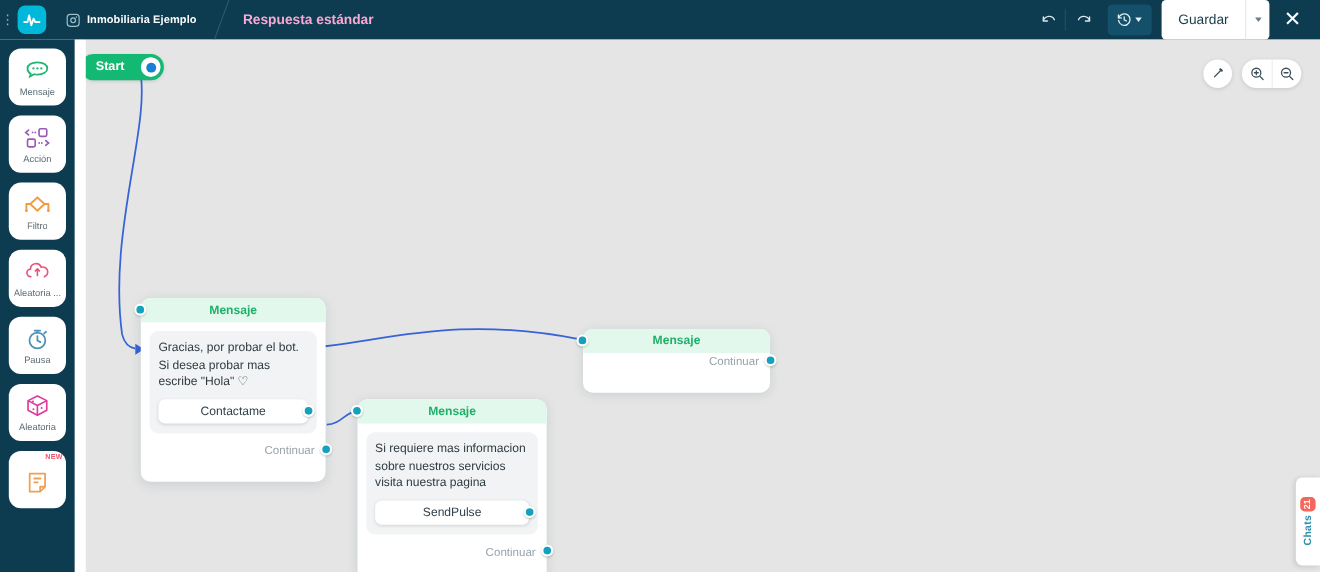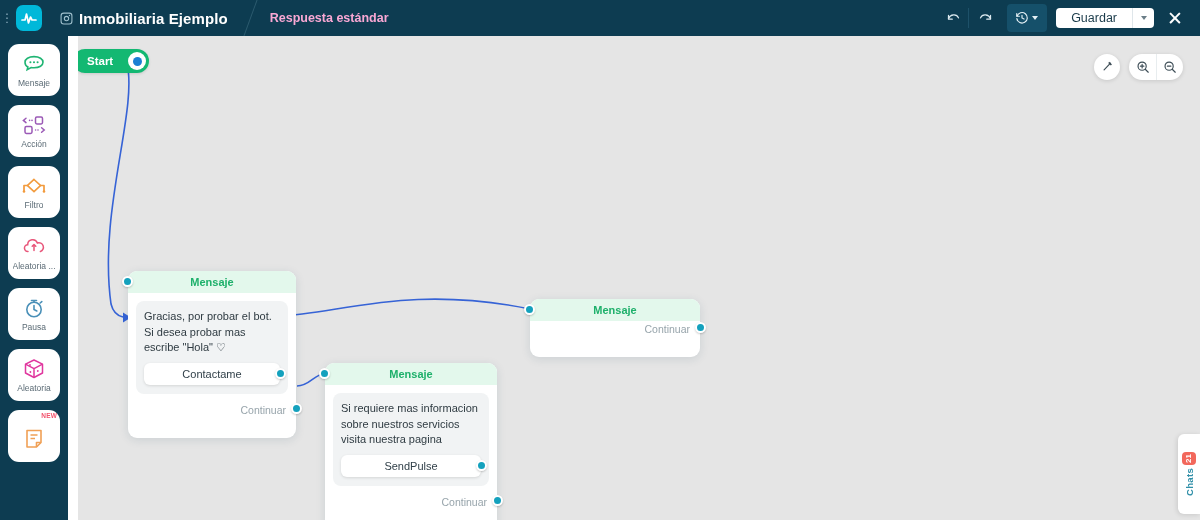--- a/index.html
+++ b/index.html
@@ -21,21 +21,21 @@
     width: 14px; height: 36px; display: flex; align-items: center; justify-content: center;
     color: #8fb0bf; font-size: 12px; letter-spacing: 0; line-height: 4px;
   }
   .dots-handle span { display: block; }
   .logo {
     width: 26px; height: 26px; border-radius: 7px; background: #00b8d9;
     display: flex; align-items: center; justify-content: center; margin-left: 2px;
   }
   .ig-icon { margin-left: 18px; color: #9fc0cd; display: flex; align-items: center; }
   .brand-name {
-    color: #ffffff; font-size: 15px; font-weight: bold; margin-left: 6px;
+    color: #ffffff; font-size: 10px; font-weight: bold; margin-left: 6px;
     letter-spacing: .1px;
   }
   .crumb-sep {
     margin-left: 14px; width: 26px; height: 36px; position: relative;
   }
   .crumb-sep::after {
     content: ""; position: absolute; left: 8px; top: -4px;
     width: 1px; height: 44px; background: #2b5a6e; transform: rotate(20deg);
   }
   .crumb-title { color: #f9a8d4; font-size: 12.5px; font-weight: bold; margin-left: 2px; }
@@ -52,21 +52,21 @@
     content: ""; position: absolute; right: 0; top: 4px; width: 1px; height: 20px;
     background: #1d5169;
   }
   .tb-hist {
     height: 28px; display: flex; align-items: center; gap: 3px; padding: 0 9px 0 8px;
     background: #15506a; border-radius: 4px; color: #e4f0f5; margin-left: 6px; cursor: pointer;
   }
   .caret-d { width: 0; height: 0; border-left: 3.5px solid transparent; border-right: 3.5px solid transparent; border-top: 4px solid currentColor; }
   .save-wrap {
     display: flex; align-items: stretch; background: #fff; border-radius: 4px;
-    height: 20px; margin-left: 9px; overflow: hidden;
+    height: 36px; margin-left: 9px; overflow: hidden;
   }
   .save-btn {
     display: flex; align-items: center; padding: 0 15px; color: #1a3b4a; font-size: 12.5px;
     cursor: pointer;
   }
   .save-caret {
     width: 22px; display: flex; align-items: center; justify-content: center;
     border-left: 1px solid #dfe6ea; color: #6b7e88; cursor: pointer;
   }
   .close-x {

